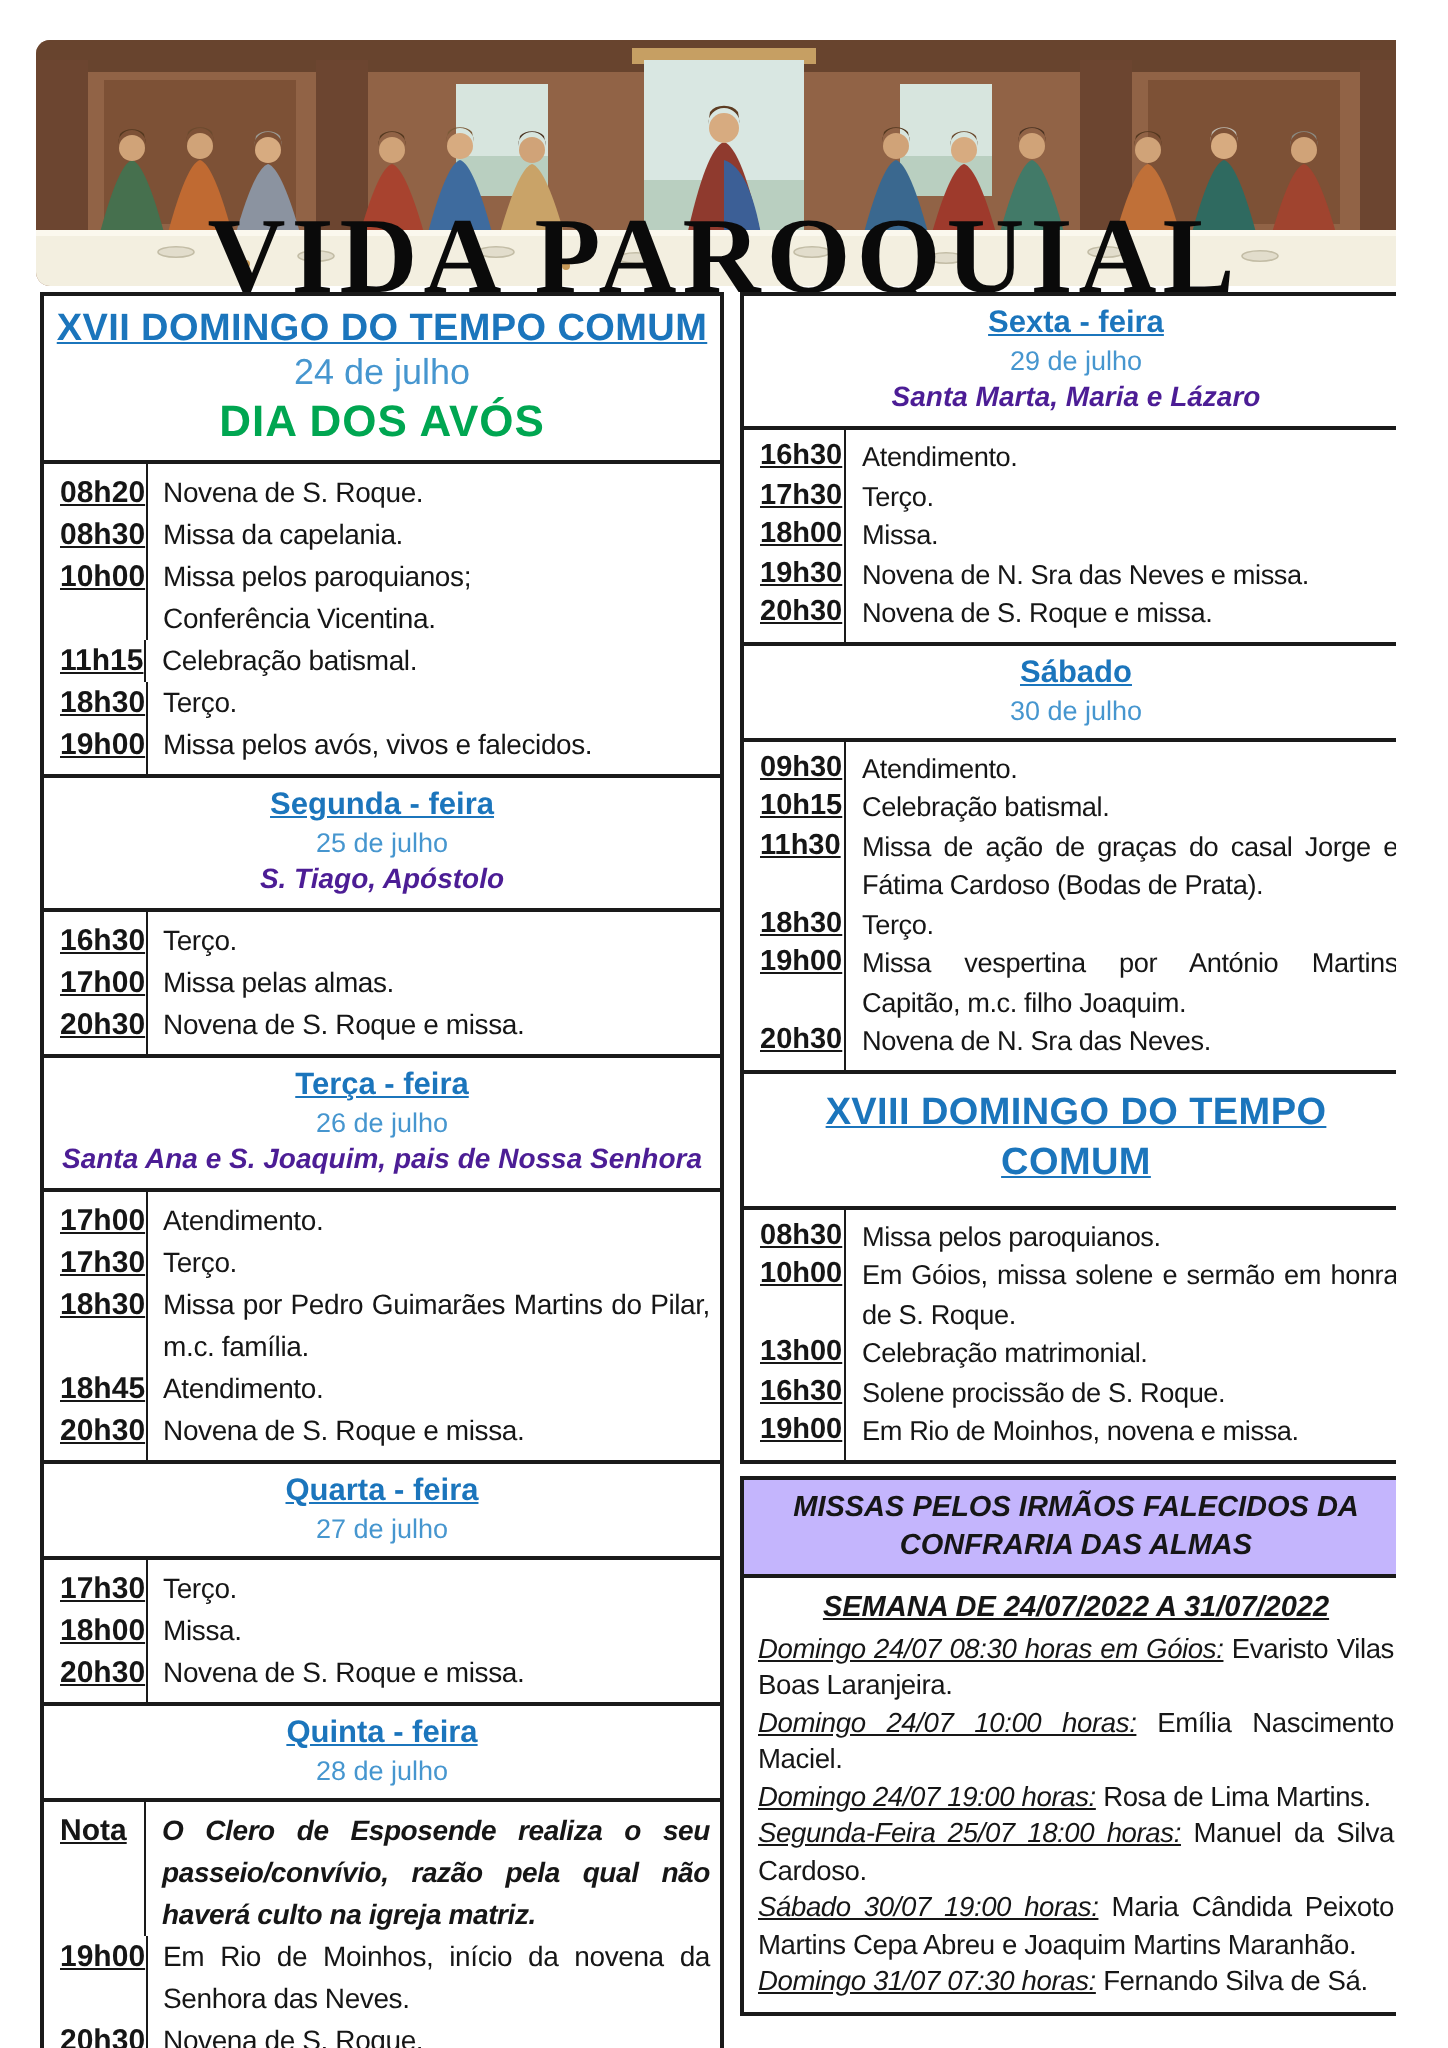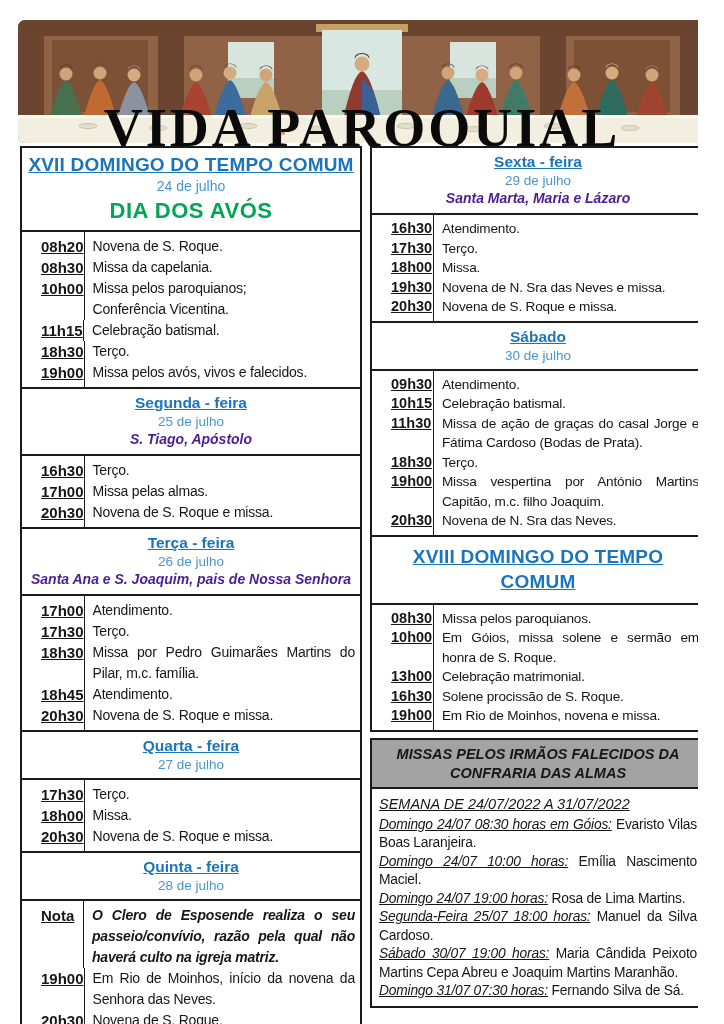--- a/index.html
+++ b/index.html
@@ -20,45 +20,45 @@
   #col-right { left:370px; width:336px; }
 
   .sect { border:2px solid #1a1a1a; background:#fff; }
   .sect + .sect { border-top:none; }
 
   .shead { text-align:center; border-bottom:2px solid #1a1a1a; padding:4px 2px 5px; }
   .main-title { font-size:19px; font-weight:bold; color:#1b75bc; text-decoration:underline; line-height:25px; letter-spacing:0.2px; }
   .sub-green  { font-size:22px; font-weight:bold; color:#00a651; line-height:29px; letter-spacing:0.5px; }
   .day-title  { font-size:15.5px; font-weight:bold; color:#1b75bc; text-decoration:underline; line-height:20px; }
   .sdate      { font-size:13.5px; color:#4696cf; line-height:17px; }
-  .big .sdate { line-height:19px; font-size:14px; }
+  .big .sdate { line-height:19px; font-size:18px; }
   .saint      { font-size:14px; font-weight:bold; font-style:italic; color:#4c1d95; line-height:19px; }
   .big2       { padding:7px 2px 9px; }
   .big2 .sdate{ line-height:21px; padding-top:3px; }
 
   .rows { }
   .row  { display:flex; align-items:stretch; }
   .rows .row:first-child > div { padding-top:4px; }
   .rows .row:last-child  > div { padding-bottom:4px; }
-  .time { flex:0 0 42px; padding-left:19px; font-weight:bold; text-decoration:underline;
+  .time { flex:0 0 42px; padding-left:8px; font-weight:bold; text-decoration:underline;
           border-right:1.5px solid #1a1a1a; }
   .desc { flex:1; padding-left:8px; padding-right:5px; text-align:justify; white-space:pre-line;
           letter-spacing:-0.2px; }
   #col-left  .time { font-size:15px;   line-height:21px; }
   #col-left  .desc { font-size:14px;   line-height:21px; }
   #col-right .time { font-size:14.5px; line-height:19.5px; }
   #col-right .desc { font-size:13.6px; line-height:19.5px; }
   .note { font-weight:bold; font-style:italic; }
 
   
   .almas { border:2px solid #1a1a1a; margin-top:6px; background:#fff; }
-  .almas-head { background:#a3a3a3; border-bottom:2px solid #1a1a1a; text-align:center;
+  .almas-head { background:#c4b5fd; border-bottom:2px solid #1a1a1a; text-align:center;
                 font-weight:bold; font-style:italic; font-size:14.5px; line-height:19px; padding:5px 4px 4px; }
   .almas-body { padding:5px 7px 5px; }
-  .week { margin:0 0 2px; text-align:left; font-weight:normal; font-style:italic; text-decoration:underline;
+  .week { margin:0 0 2px; text-align:center; font-weight:bold; font-style:italic; text-decoration:underline;
           font-size:14.5px; line-height:20px; }
   .entry { margin:0; font-size:13.8px; line-height:18.5px; text-align:justify; letter-spacing:-0.2px; }
   .alabel { font-style:italic; text-decoration:underline; }
 </style>
 </head>
 <body>
 
 <div class="page">
 
   <div class="hero">

